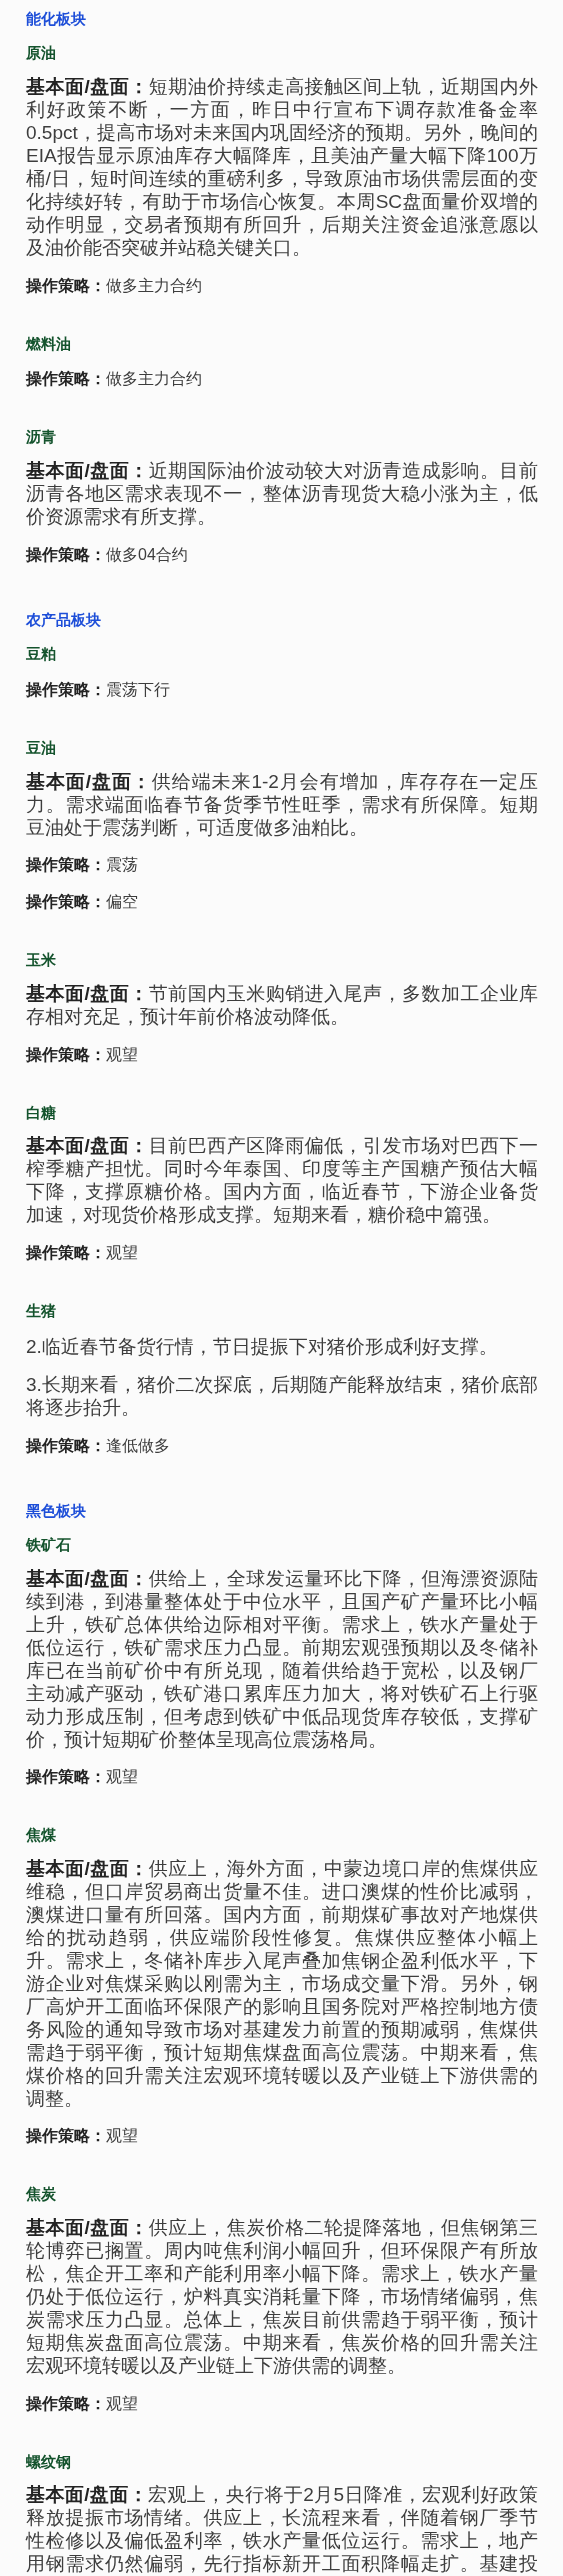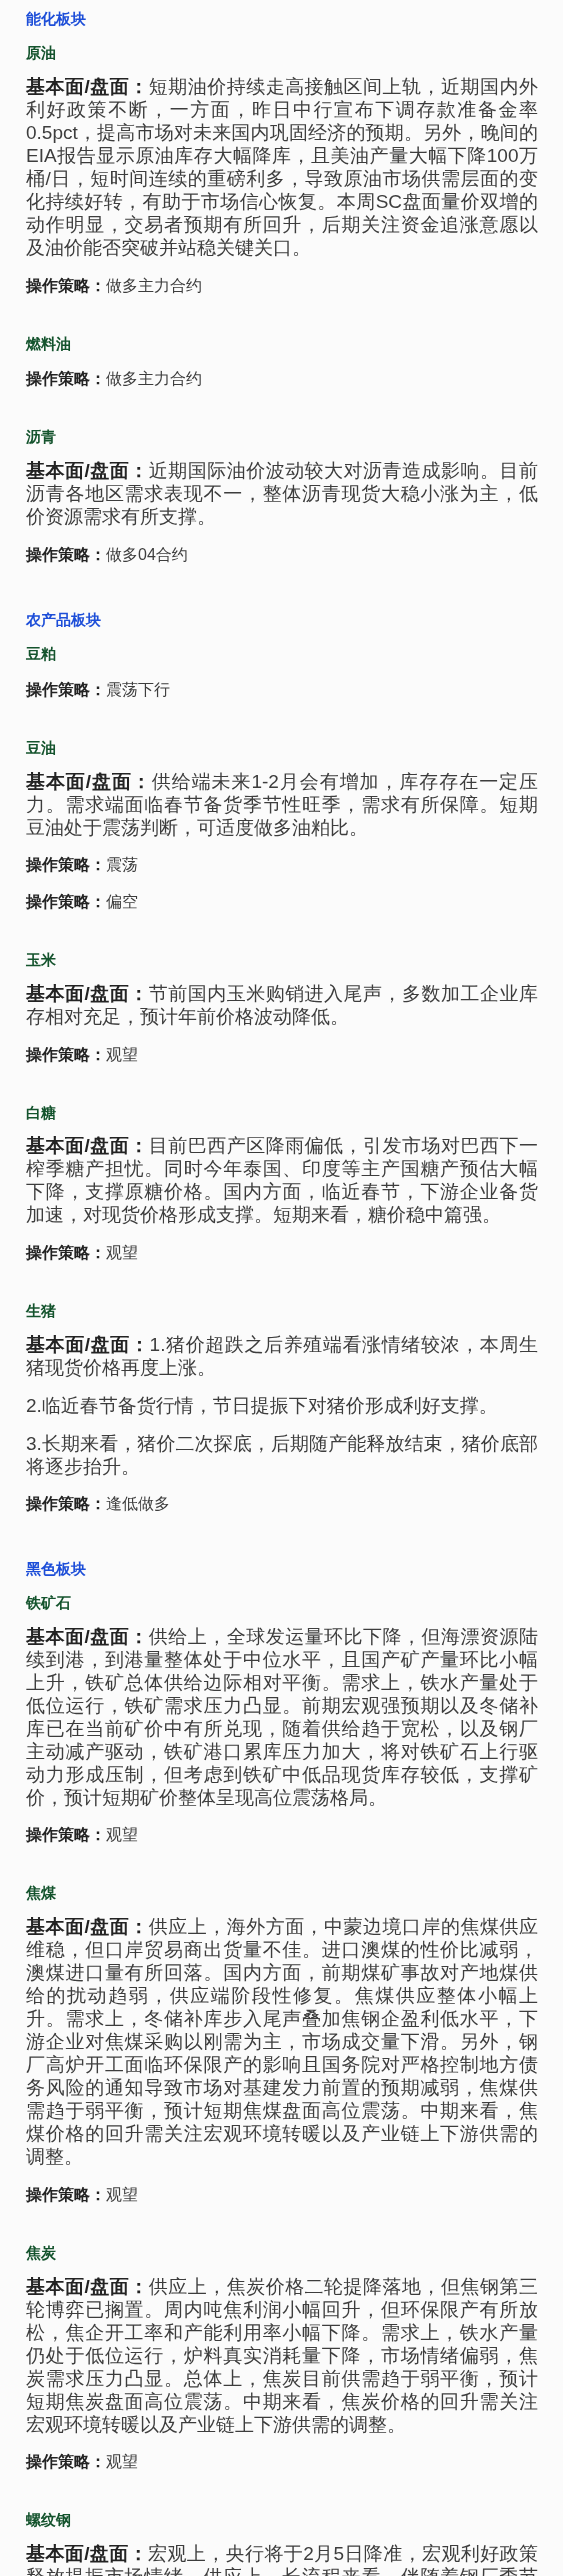--- a/index.html
+++ b/index.html
@@ -49,21 +49,20 @@
       <p class="body"><b class="lbl">基本面/盘面：</b><span>供给端未来1-2月会有增加，库存存在一定压力。需求端面临春节备货季节性旺季，需求有所保障。短期豆油处于震荡判断，可适度做多油粕比。</span></p>
       <p class="strategy"><b class="lbl">操作策略：</b><span>震荡</span></p>
       <p class="strategy"><b class="lbl">操作策略：</b><span>偏空</span></p>
       <h3 class="commodity-title">玉米</h3>
       <p class="body"><b class="lbl">基本面/盘面：</b><span>节前国内玉米购销进入尾声，多数加工企业库存相对充足，预计年前价格波动降低。</span></p>
       <p class="strategy"><b class="lbl">操作策略：</b><span>观望</span></p>
       <h3 class="commodity-title">白糖</h3>
       <p class="body"><b class="lbl">基本面/盘面：</b><span>目前巴西产区降雨偏低，引发市场对巴西下一榨季糖产担忧。同时今年泰国、印度等主产国糖产预估大幅下降，支撑原糖价格。国内方面，临近春节，下游企业备货加速，对现货价格形成支撑。短期来看，糖价稳中篇强。</span></p>
       <p class="strategy"><b class="lbl">操作策略：</b><span>观望</span></p>
       <h3 class="commodity-title">生猪</h3>
-      <p class="body"><b class="lbl">基本面/盘面：</b><span>1.猪价超跌之后养殖端看涨情绪较浓，本周生猪现货价格再度上涨。</span></p>
       <p class="body cont"><b class="lbl"></b><span>2.临近春节备货行情，节日提振下对猪价形成利好支撑。</span></p>
       <p class="body cont"><b class="lbl"></b><span>3.长期来看，猪价二次探底，后期随产能释放结束，猪价底部将逐步抬升。</span></p>
       <p class="strategy"><b class="lbl">操作策略：</b><span>逢低做多</span></p>
       <h2 class="section-title">黑色板块</h2>
       <h3 class="commodity-title after-title">铁矿石</h3>
       <p class="body"><b class="lbl">基本面/盘面：</b><span>供给上，全球发运量环比下降，但海漂资源陆续到港，到港量整体处于中位水平，且国产矿产量环比小幅上升，铁矿总体供给边际相对平衡。需求上，铁水产量处于低位运行，铁矿需求压力凸显。前期宏观强预期以及冬储补库已在当前矿价中有所兑现，随着供给趋于宽松，以及钢厂主动减产驱动，铁矿港口累库压力加大，将对铁矿石上行驱动力形成压制，但考虑到铁矿中低品现货库存较低，支撑矿价，预计短期矿价整体呈现高位震荡格局。</span></p>
       <p class="strategy"><b class="lbl">操作策略：</b><span>观望</span></p>
       <h3 class="commodity-title">焦煤</h3>
       <p class="body"><b class="lbl">基本面/盘面：</b><span>供应上，海外方面，中蒙边境口岸的焦煤供应维稳，但口岸贸易商出货量不佳。进口澳煤的性价比减弱，澳煤进口量有所回落。国内方面，前期煤矿事故对产地煤供给的扰动趋弱，供应端阶段性修复。焦煤供应整体小幅上升。需求上，冬储补库步入尾声叠加焦钢企盈利低水平，下游企业对焦煤采购以刚需为主，市场成交量下滑。另外，钢厂高炉开工面临环保限产的影响且国务院对严格控制地方债务风险的通知导致市场对基建发力前置的预期减弱，焦煤供需趋于弱平衡，预计短期焦煤盘面高位震荡。中期来看，焦煤价格的回升需关注宏观环境转暖以及产业链上下游供需的调整。</span></p>
       <p class="strategy"><b class="lbl">操作策略：</b><span>观望</span></p>

